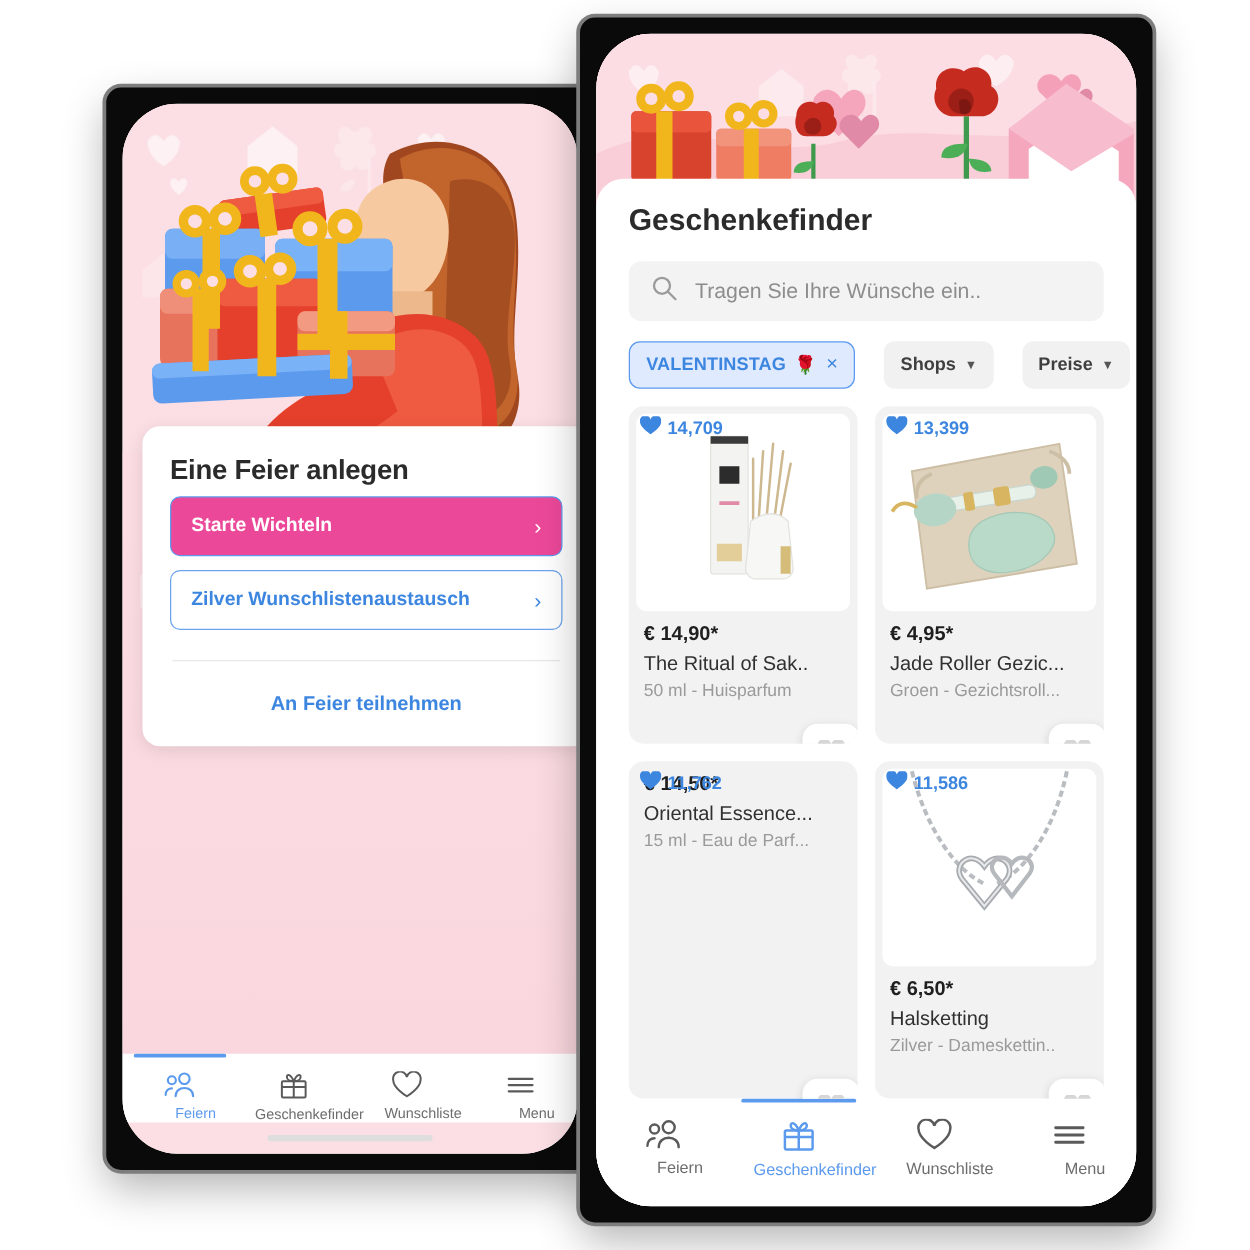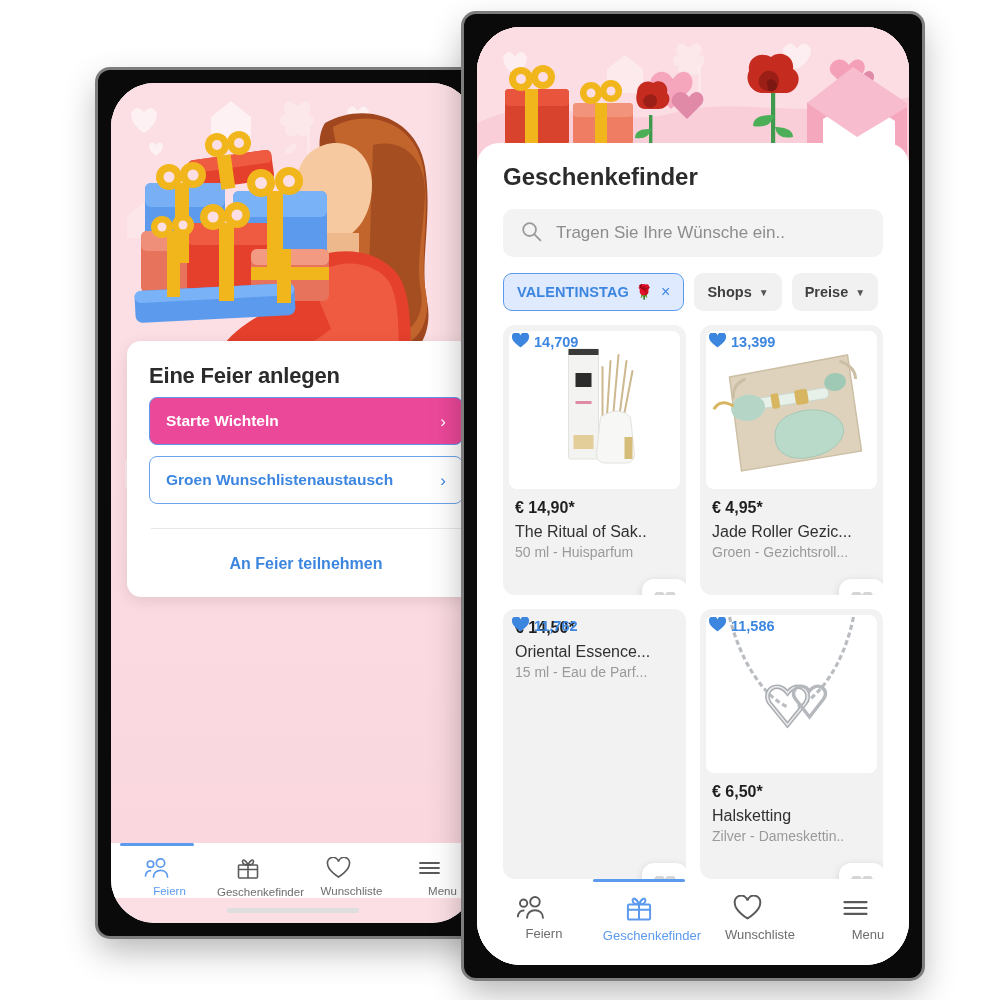--- a/index.html
+++ b/index.html
@@ -10,21 +10,21 @@
     overflow:hidden;
     position:relative;
   }
   .stage{position:absolute;inset:0;}
 
   
   .phone{position:absolute;border-radius:12px;background:#0a0a0a;
          box-shadow:0 0 0 3px #7d7d7d, 0 14px 34px rgba(0,0,0,.30);}
   .phone .screen{position:absolute;inset:13px;border-radius:44px;overflow:hidden;background:#fff;}
 
-  #phone-left{left:98px;top:70px;width:390px;height:866px;}
+  #phone-left{left:85px;top:70px;width:390px;height:866px;}
   #phone-right{left:464px;top:14px;width:458px;height:964px;}
 
   
   .pinkbg{background:#fbdfe4;position:absolute;inset:0;}
   .pinkbg.deep{background:linear-gradient(180deg,#fbdde3 0%,#fad7de 100%);}
 
   
   .deco{position:absolute;background:rgba(255,255,255,.45);}
   .deco.heart{width:34px;height:30px;background:transparent;}
   .deco.heart:before,.deco.heart:after{content:"";position:absolute;width:18px;height:27px;
@@ -82,21 +82,21 @@
   .sheet{position:relative;margin-top:-22px;background:#fff;border-radius:22px 22px 0 0;
          flex:1 1 auto;display:flex;flex-direction:column;min-height:0;}
   .sheet h1{margin:0;padding:20px 26px 0 26px;font-size:24px;font-weight:bold;color:#2b2b2b;}
 
   .search{margin:18px 26px 0 26px;background:#f3f3f4;border-radius:10px;height:48px;
           display:flex;align-items:center;gap:12px;padding:0 18px;cursor:text;}
   .search input{border:0;outline:0;background:transparent;font-size:17px;color:#3a3a3a;
                 font-family:"Liberation Sans",sans-serif;width:100%;}
   .search input::placeholder{color:#8d8d8d;}
 
-  .chips{display:flex;gap:10px;padding:16px 26px 0 26px;}
+  .chips{display:flex;gap:23px;padding:16px 26px 0 26px;}
   .chip{border-radius:9px;height:38px;display:flex;align-items:center;gap:7px;
         padding:0 13px;font-size:14.5px;cursor:pointer;box-sizing:border-box;}
   .chip.sel{background:#dfeaff;border:1.6px solid #5c9aee;color:#3d86e0;font-weight:bold;
             letter-spacing:.1px;}
   .chip.plain{background:#f1f1f2;color:#3f3f3f;font-weight:bold;}
   .chip .caret{font-size:10px;color:#555;}
   .chip .x{font-size:16px;color:#3d86e0;font-weight:normal;}
 
   .grid{display:grid;grid-template-columns:1fr 1fr;gap:14px;padding:14px 26px 0 26px;
         flex:1 1 auto;min-height:0;overflow:hidden;}
@@ -233,21 +233,21 @@
 
           <div class="card">
             <h2>Eine Feier anlegen</h2>
 
             <div class="btn primary">
               <span>Starte Wichteln</span>
               <span class="chev">›</span>
             </div>
 
             <div class="btn ghost">
-              <span>Groen Wunschlistenaustausch</span>
+              <span>Zilver Wunschlistenaustausch</span>
               <span class="chev">›</span>
             </div>
 
             <div class="divider"></div>
             <div class="joinlink">An Feier teilnehmen</div>
           </div>
         </div>
 
         <div class="navbar">
           <div class="navitem active">

